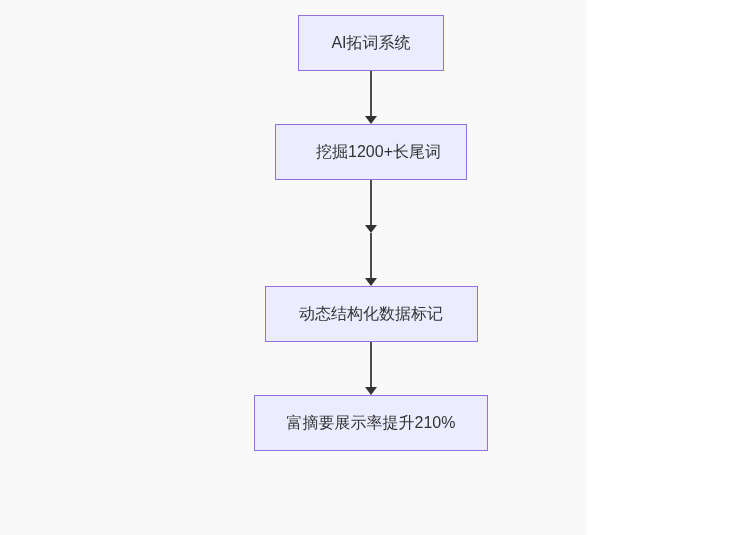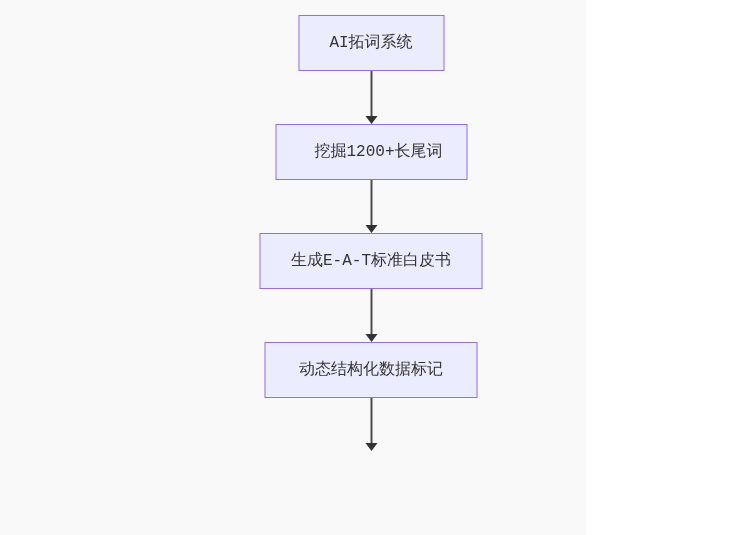--- a/index.html
+++ b/index.html
@@ -5,21 +5,21 @@
   html, body {
     margin: 0;
     padding: 0;
   }
   .canvas {
     position: relative;
     width: 586px;
     height: 535px;
     background: #f9f9f9;
     overflow: hidden;
-    font-family: Liberation Mono, monospace;
+    font-family: Liberation Sans, sans-serif;
   }
   .flow {
     position: absolute;
     left: 371px;
     top: 15px;
     transform: translateX(-50%);
     display: flex;
     flex-direction: column;
     align-items: center;
   }
@@ -74,29 +74,29 @@
       <div class="arrow-head"></div>
     </div>
 
     <div class="flow-node n2">挖掘1200+长尾词</div>
 
     <div class="flow-arrow">
       <div class="arrow-line"></div>
       <div class="arrow-head"></div>
     </div>
 
-    <div class="flow-node n3">生成E-A-T标准白皮书</div>
 
     <div class="flow-arrow">
       <div class="arrow-line"></div>
       <div class="arrow-head"></div>
     </div>
 
     <div class="flow-node n4">动态结构化数据标记</div>
 
     <div class="flow-arrow">
       <div class="arrow-line"></div>
       <div class="arrow-head"></div>
     </div>
 
+    <div class="flow-node n5">富摘要展示率提升210%</div>
 
   </div>
 </div>
 
 </body></html>

